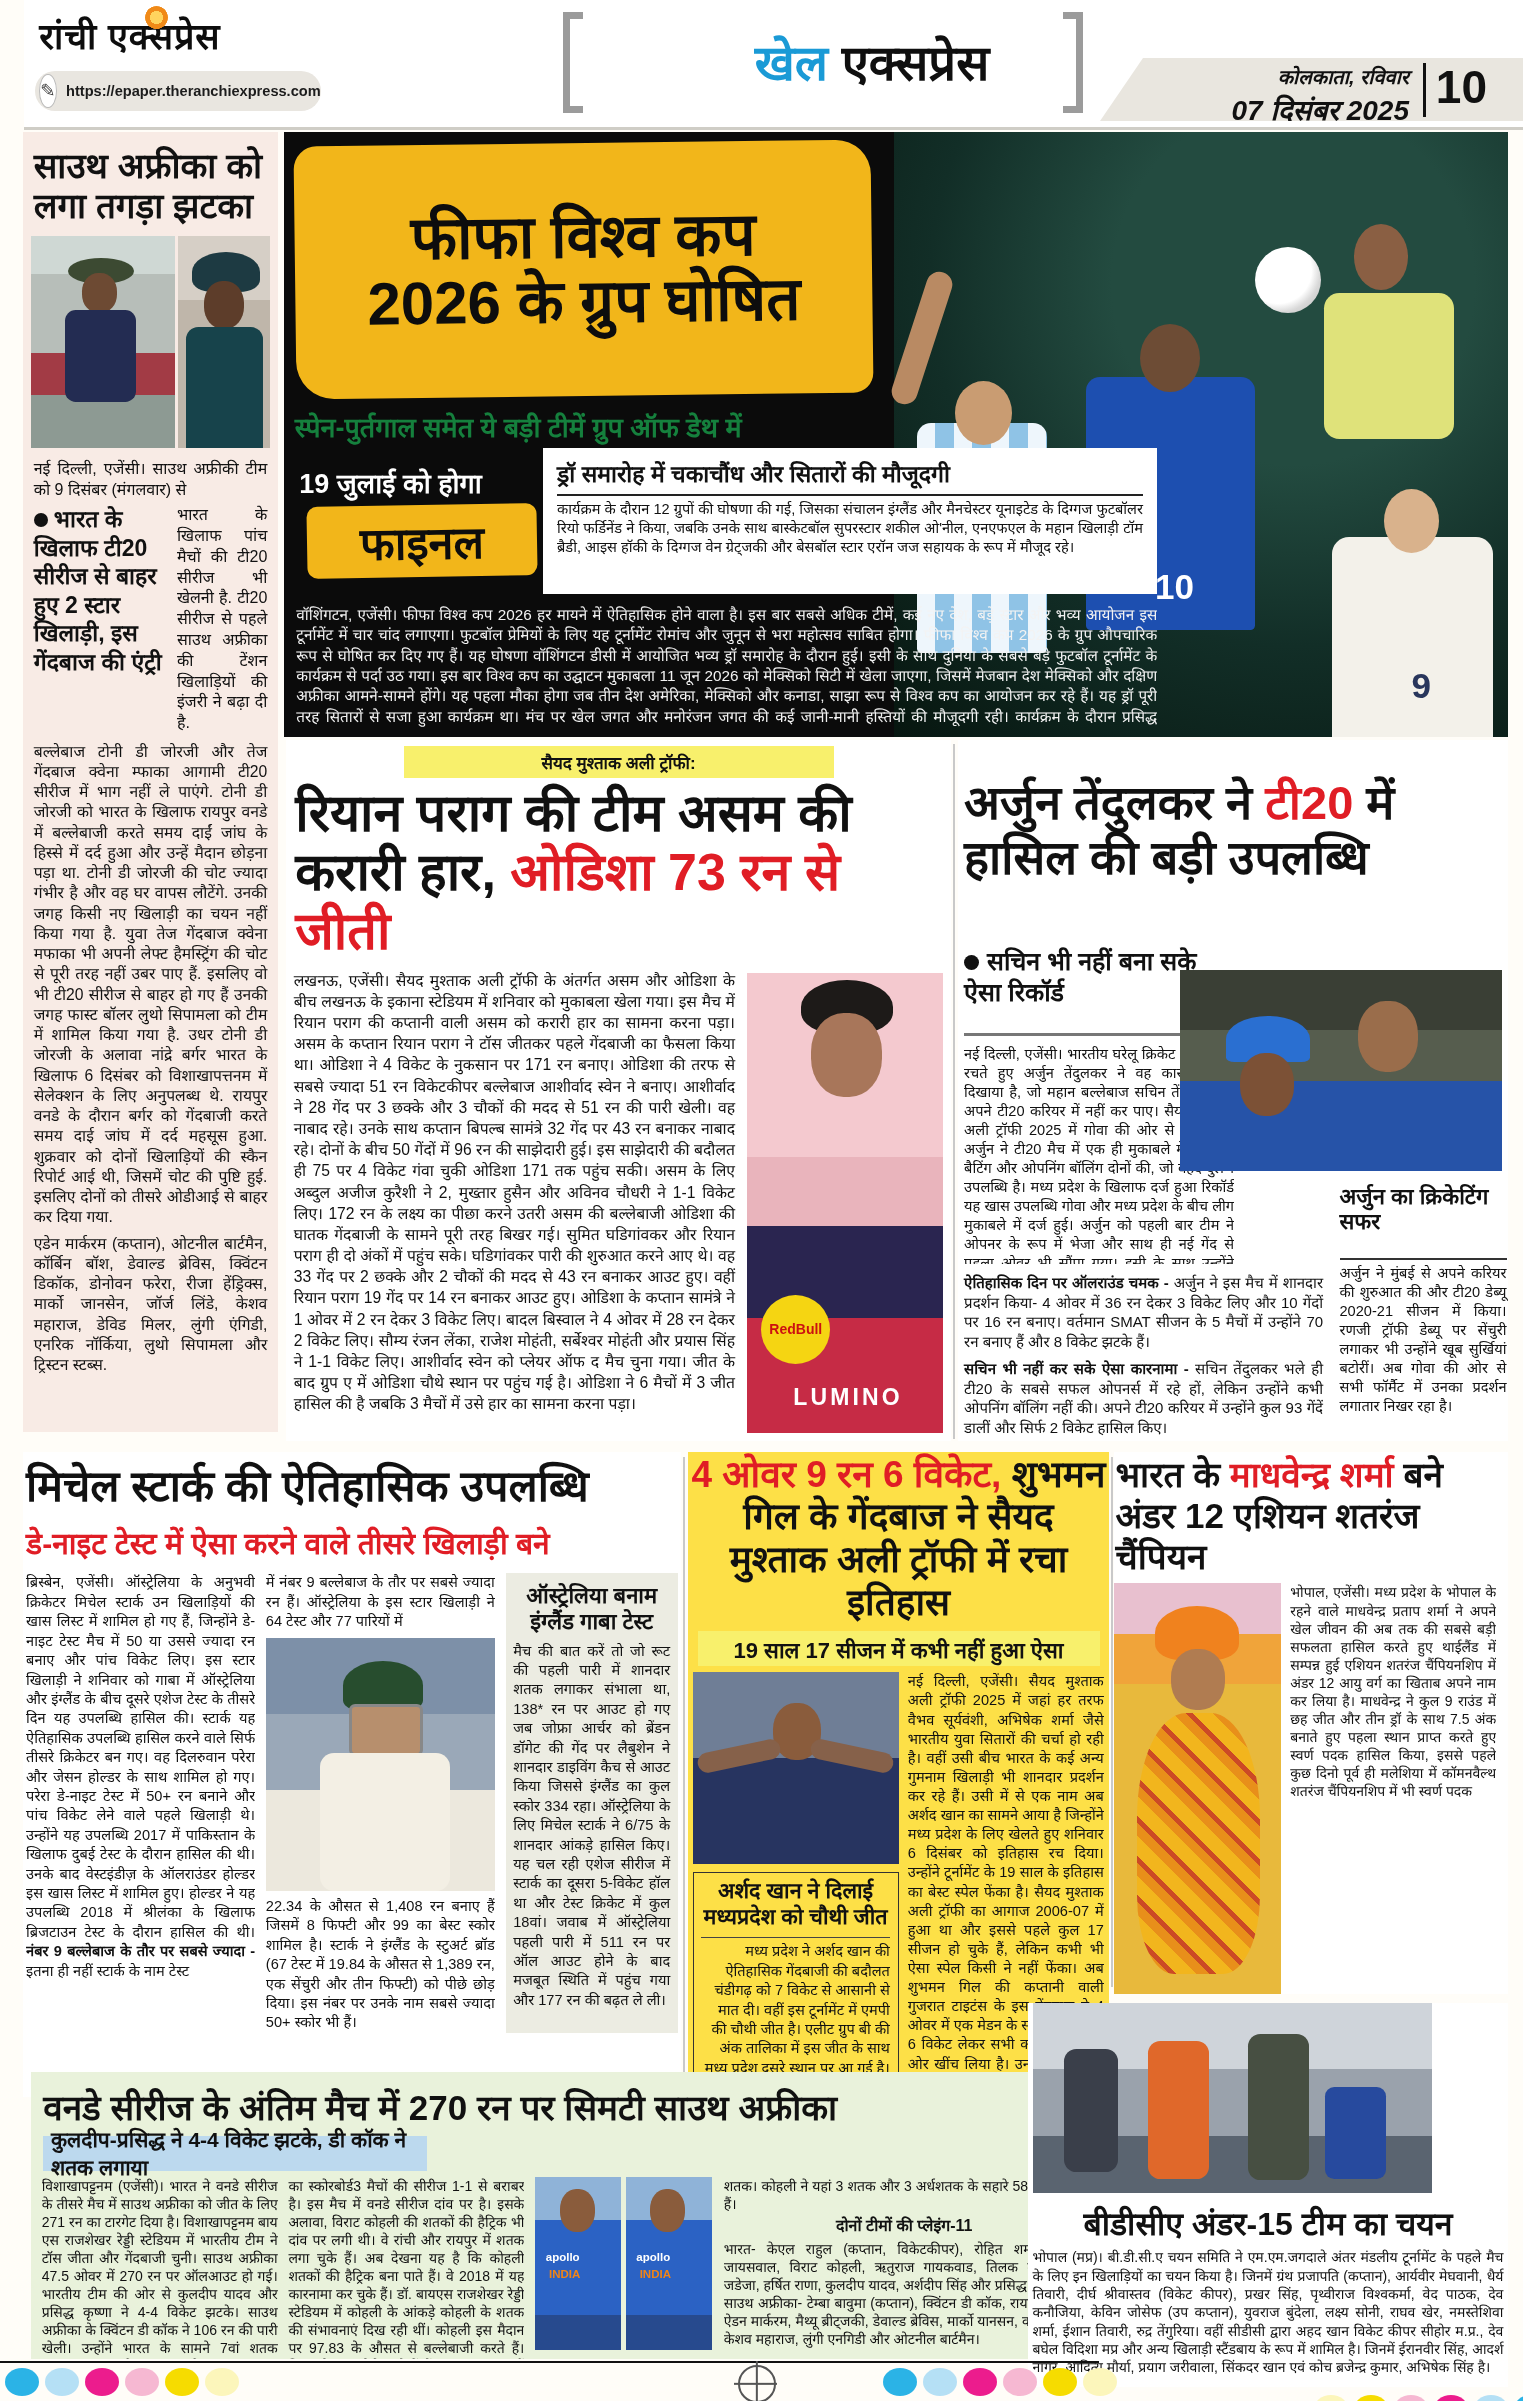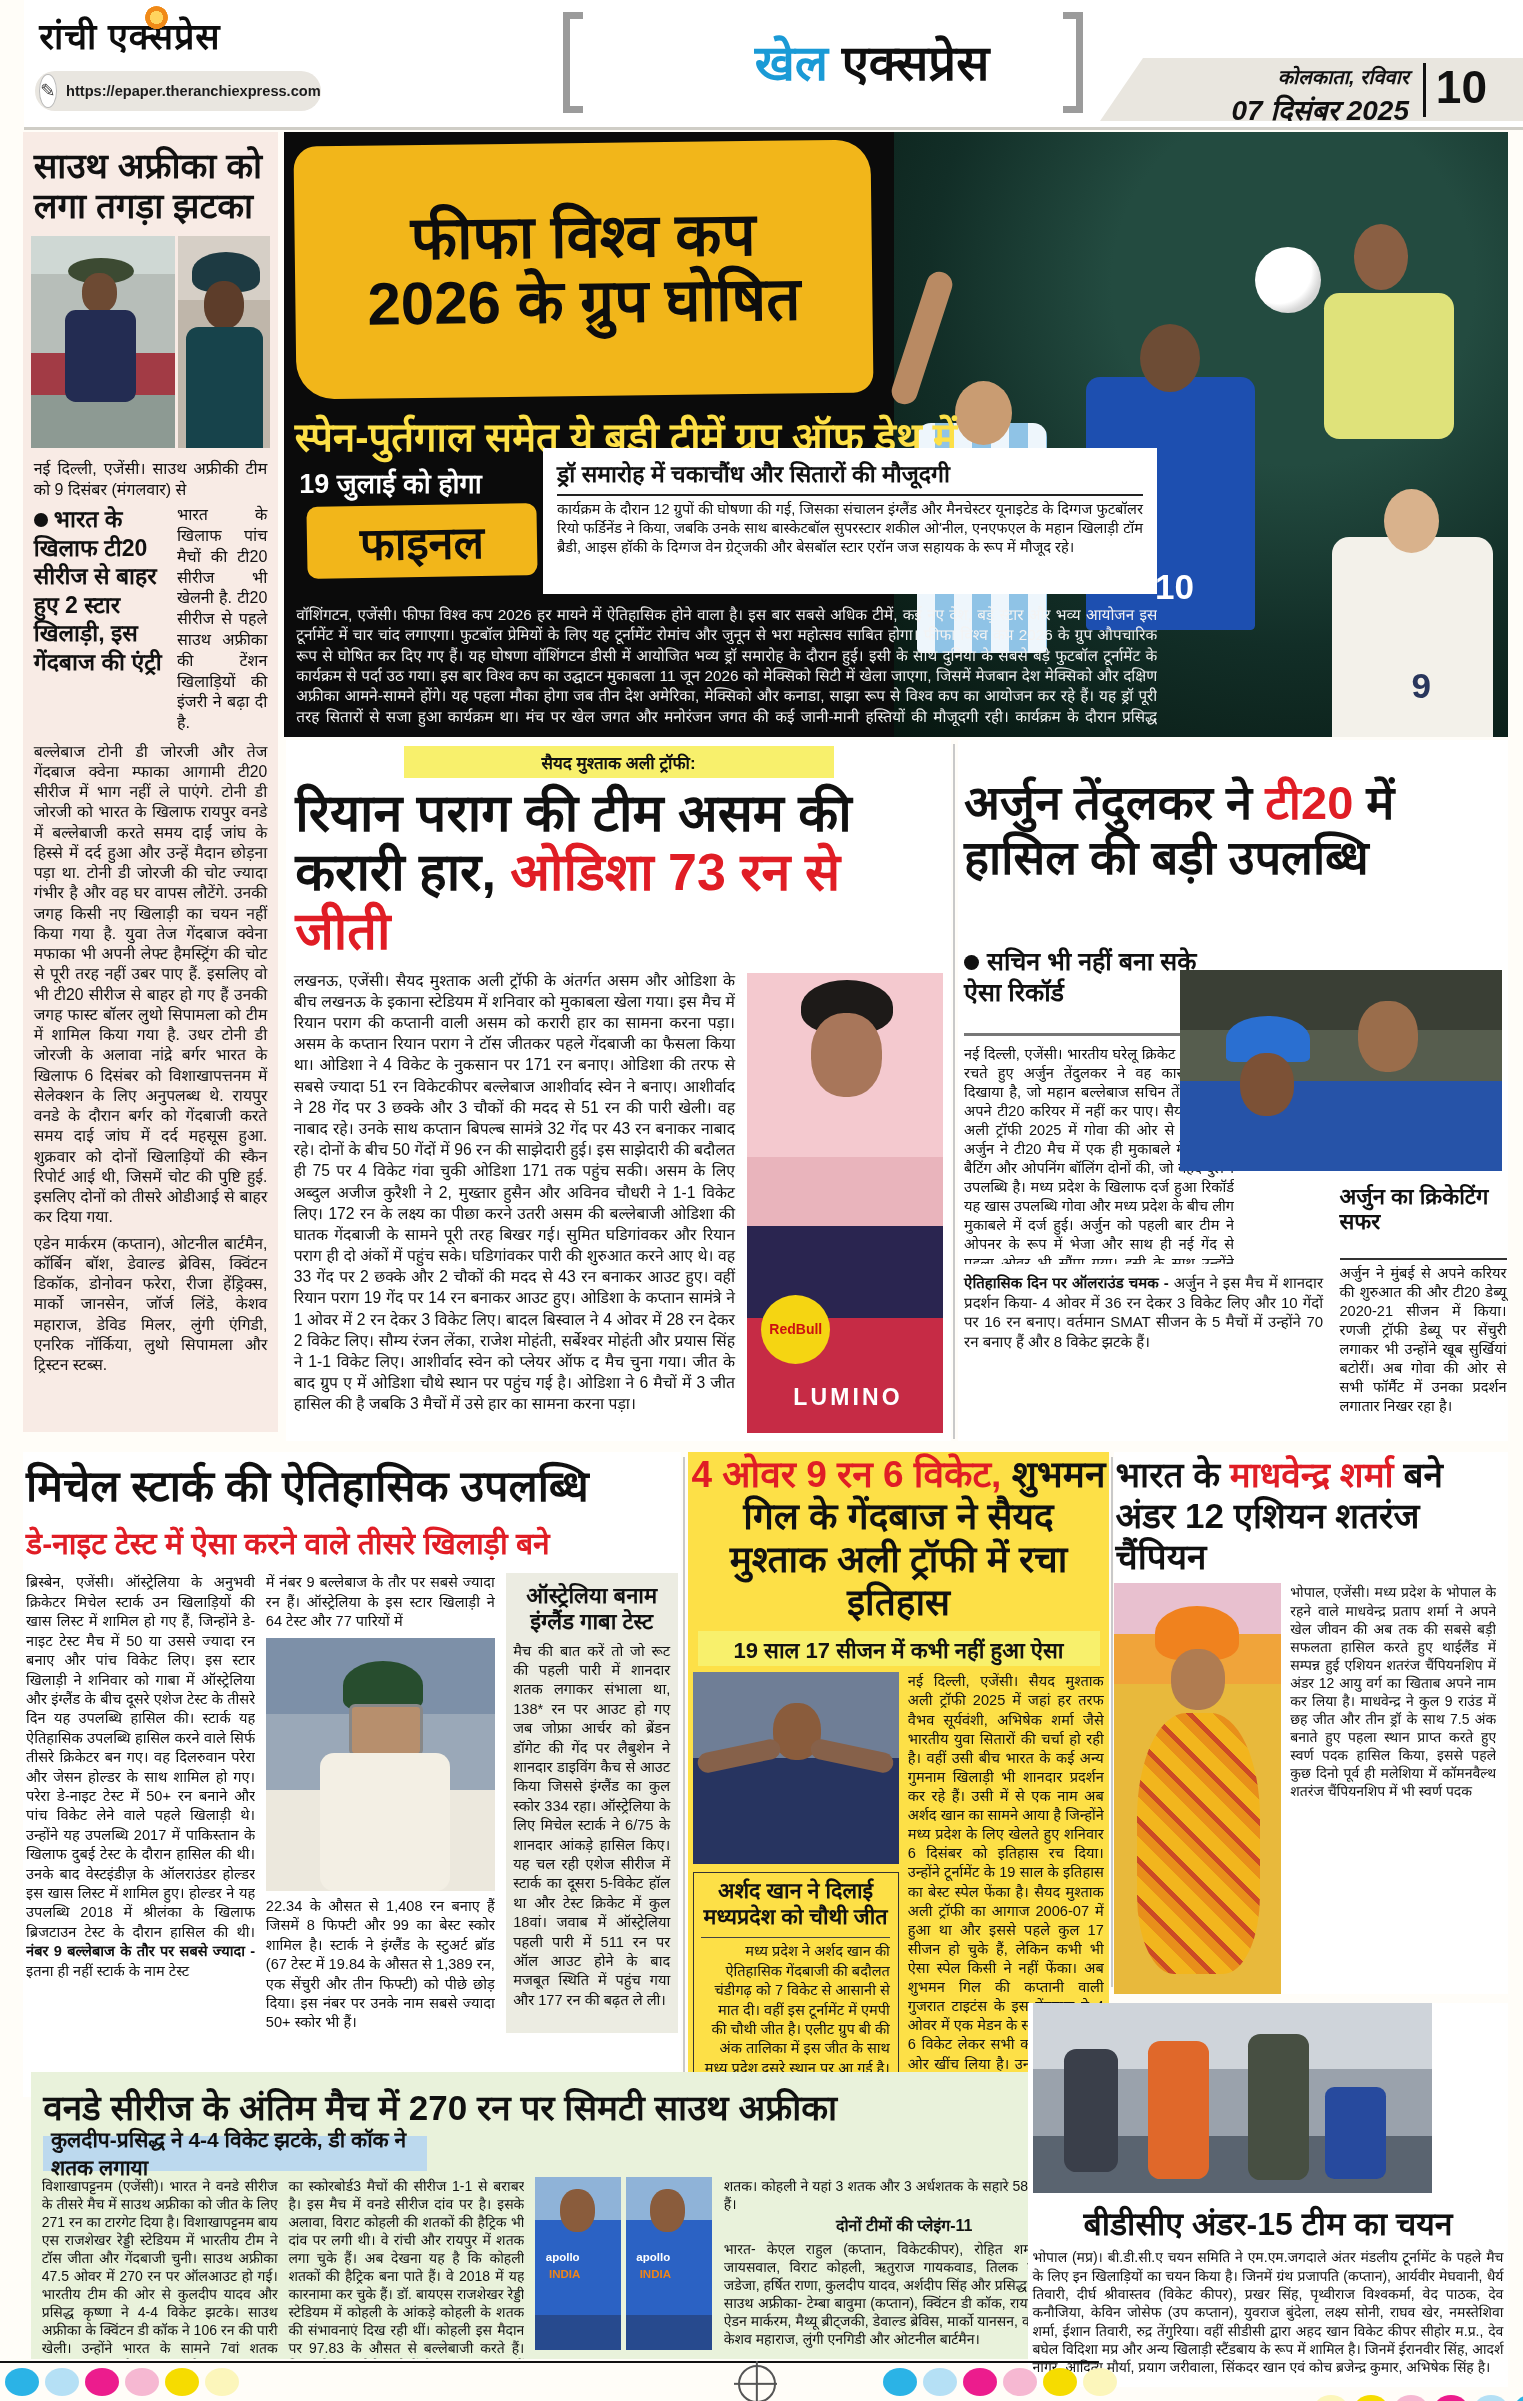--- a/index.html
+++ b/index.html
@@ -73,21 +73,21 @@
         background:radial-gradient(circle at 35% 35%,#fff 0 55%,#d8d8d8 70%,#b9b9b9);}
   .spain-shirt{right:54px;top:161px;width:130px;height:146px;background:#dfe27a;border-radius:15.3px;}
   .spain-head{right:100px;top:92px;width:54px;height:66px;background:#8a5f43;}
   .kane-shirt{right:15.3px;bottom:0;width:161px;height:200px;background:#f3f1ea;border-radius:17px 17px 0 0;}
   .kane-head{right:69px;bottom:184px;width:55px;height:64px;background:#d9b28c;}
   .num9{right:77px;bottom:31px;color:#28365c;}
   .fifa-yellow{left:10.7px;top:10.7px;width:577px;height:253px;background:#f2b61a;
                border-radius:23px 35px 20px 38px;transform:rotate(-0.7deg);
                display:flex;flex-direction:column;justify-content:center;text-align:center;z-index:3;}
   .fifa-yellow div{font-size:60px;font-weight:800;line-height:1.08;color:#0d0d0d;}
-  .fifa-sub{left:10.7px;top:276px;width:890px;font-size:40px;font-weight:800;color:#fde047;z-index:3;}
+  .fifa-sub{left:10.7px;top:276px;width:890px;font-size:27px;font-weight:800;color:#15803d;z-index:3;}
   .final-top{left:15.3px;top:332px;font-size:27px;font-weight:800;color:#fff;z-index:3;}
   .final-box{left:23px;top:373px;width:230px;height:72px;background:#f2b61a;border-radius:10.7px;
              transform:rotate(-1deg);display:flex;align-items:center;justify-content:center;z-index:3;}
   .final-box span{font-size:45px;font-weight:800;color:#0d0d0d;}
   .drawbox{left:259px;top:316px;width:614px;height:146px;background:#fff;box-sizing:border-box;
            padding:9.2px 14px;z-index:4;}
   .drawbox h3{margin:0 0 4.6px;font-size:23px;font-weight:800;border-bottom:2.3px solid #222;padding-bottom:4.6px;}
   .drawbox p{font-size:14.6px;line-height:1.3;}
   .fifa-body{left:12.3px;top:473px;width:861px;height:123px;color:#f3f3f3;font-size:15.3px;line-height:1.33;z-index:3;}
 
@@ -328,20 +328,21 @@
     <div class="ph ph-arjun">
       <span class="cap"></span>
         <span class="face1"></span>
         <span class="face2"></span>
     </div>
     <div class="arj-side">
       <h4>अर्जुन का क्रिकेटिंग सफर</h4>
       <p class="just">अर्जुन ने मुंबई से अपने करियर की शुरुआत की और टी20 डेब्यू 2020-21 सीजन में किया। रणजी ट्रॉफी डेब्यू पर सेंचुरी लगाकर भी उन्होंने खूब सुर्खियां बटोरीं। अब गोवा की ओर से सभी फॉर्मैट में उनका प्रदर्शन लगातार निखर रहा है।</p>
     </div>
     <p class="arj-p2 just"><b>ऐतिहासिक दिन पर ऑलराउंड चमक - </b><span>अर्जुन ने इस मैच में शानदार प्रदर्शन किया- 4 ओवर में 36 रन देकर 3 विकेट लिए और 10 गेंदों पर 16 रन बनाए। वर्तमान SMAT सीजन के 5 मैचों में उन्होंने 70 रन बनाए हैं और 8 विकेट झटके हैं।</span></p>
+    <p class="arj-p3 just"><b>सचिन भी नहीं कर सके ऐसा कारनामा - </b><span>सचिन तेंदुलकर भले ही टी20 के सबसे सफल ओपनर्स में रहे हों, लेकिन उन्होंने कभी ओपनिंग बॉलिंग नहीं की। अपने टी20 करियर में उन्होंने कुल 93 गेंदें डालीं और सिर्फ 2 विकेट हासिल किए।</span></p>
   </div>
 
   <div class="abs starc clip">
     <h1>मिचेल स्टार्क की ऐतिहासिक उपलब्धि</h1>
     <h2>डे-नाइट टेस्ट में ऐसा करने वाले तीसरे खिलाड़ी बने</h2>
     <div class="starc-cols">
       <div class="st-c1 just clip">
         <span>ब्रिस्बेन, एजेंसी। ऑस्ट्रेलिया के अनुभवी क्रिकेटर मिचेल स्टार्क उन खिलाड़ियों की खास लिस्ट में शामिल हो गए हैं, जिन्होंने डे-नाइट टेस्ट मैच में 50 या उससे ज्यादा रन बनाए और पांच विकेट लिए। इस स्टार खिलाड़ी ने शनिवार को गाबा में ऑस्ट्रेलिया और इंग्लैंड के बीच दूसरे एशेज टेस्ट के तीसरे दिन यह उपलब्धि हासिल की। स्टार्क यह ऐतिहासिक उपलब्धि हासिल करने वाले सिर्फ तीसरे क्रिकेटर बन गए। वह दिलरुवान परेरा और जेसन होल्डर के साथ शामिल हो गए। परेरा डे-नाइट टेस्ट में 50+ रन बनाने और पांच विकेट लेने वाले पहले खिलाड़ी थे। उन्होंने यह उपलब्धि 2017 में पाकिस्तान के खिलाफ दुबई टेस्ट के दौरान हासिल की थी। उनके बाद वेस्टइंडीज़ के ऑलराउंडर होल्डर इस खास लिस्ट में शामिल हुए। होल्डर ने यह उपलब्धि 2018 में श्रीलंका के खिलाफ ब्रिजटाउन टेस्ट के दौरान हासिल की थी।</span>
         <b>नंबर 9 बल्लेबाज के तौर पर सबसे ज्यादा - </b><span>इतना ही नहीं स्टार्क के नाम टेस्ट</span>
       </div>

